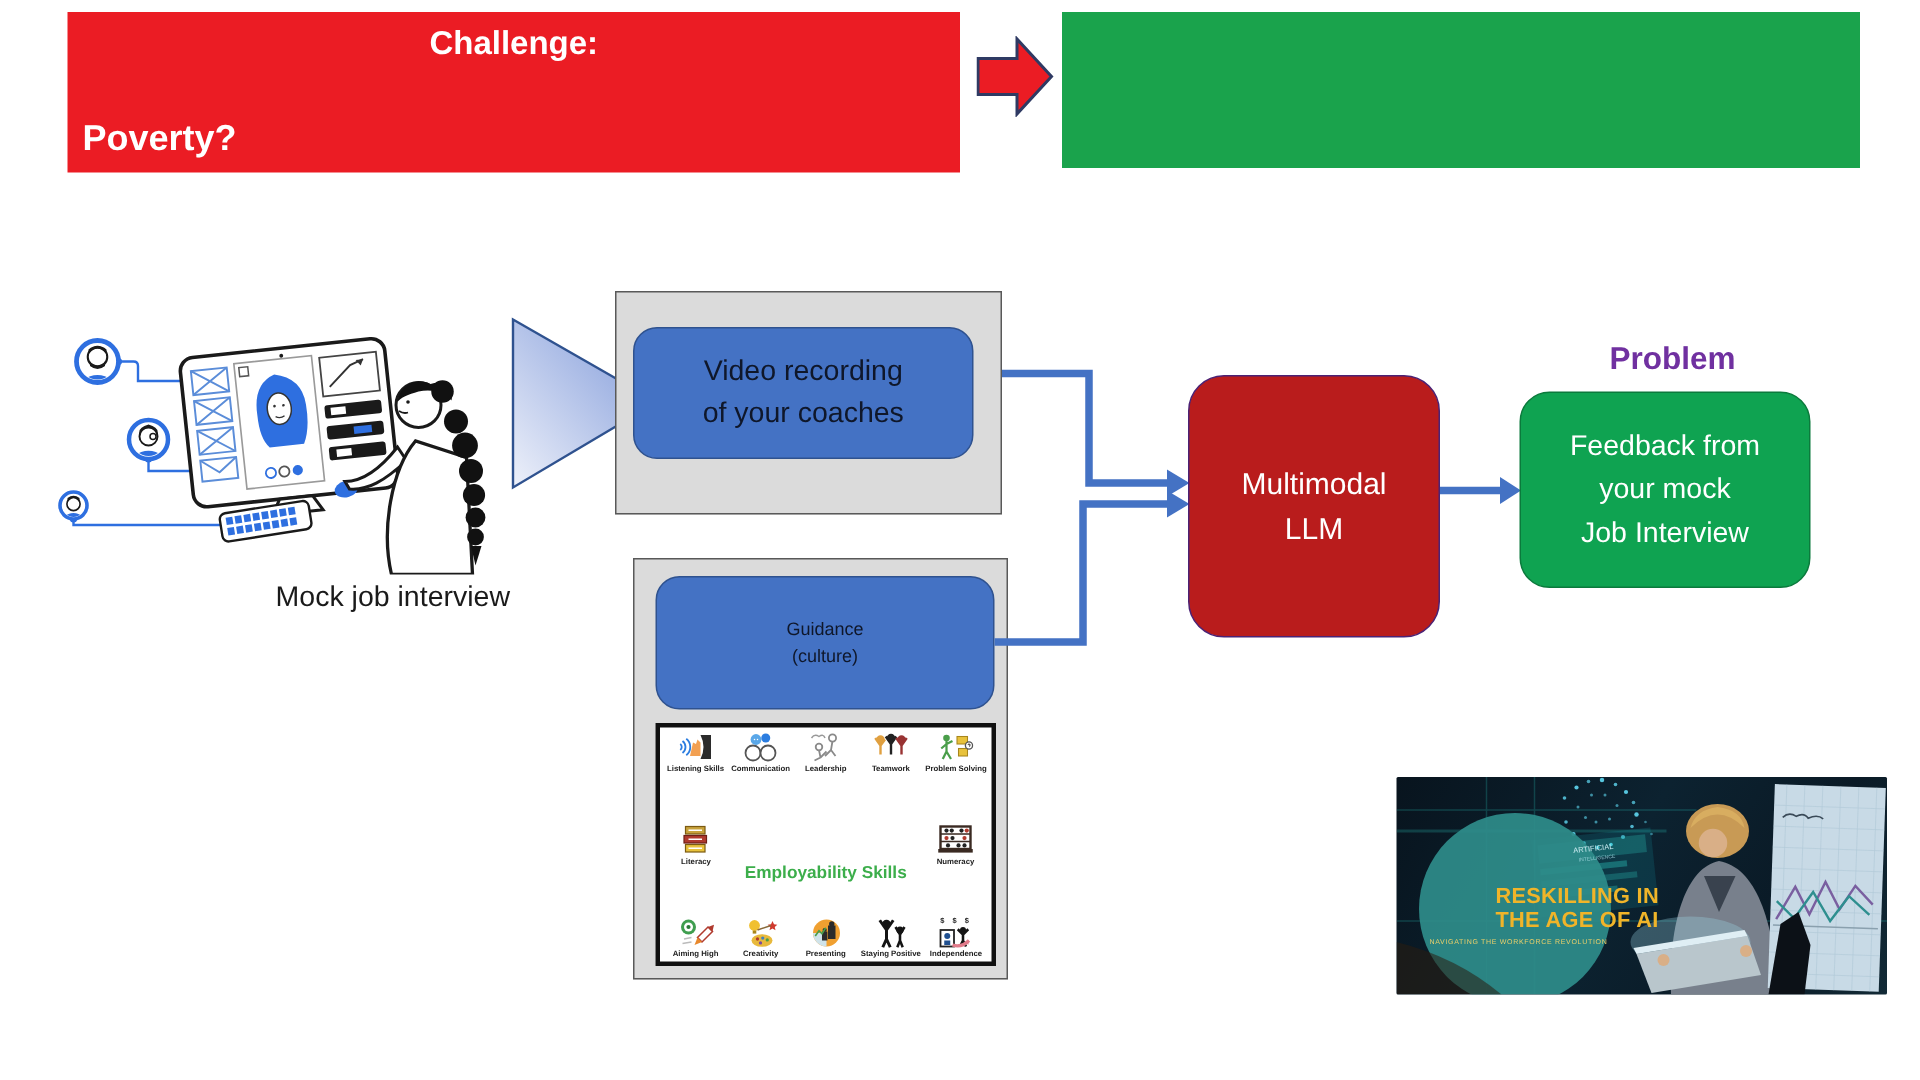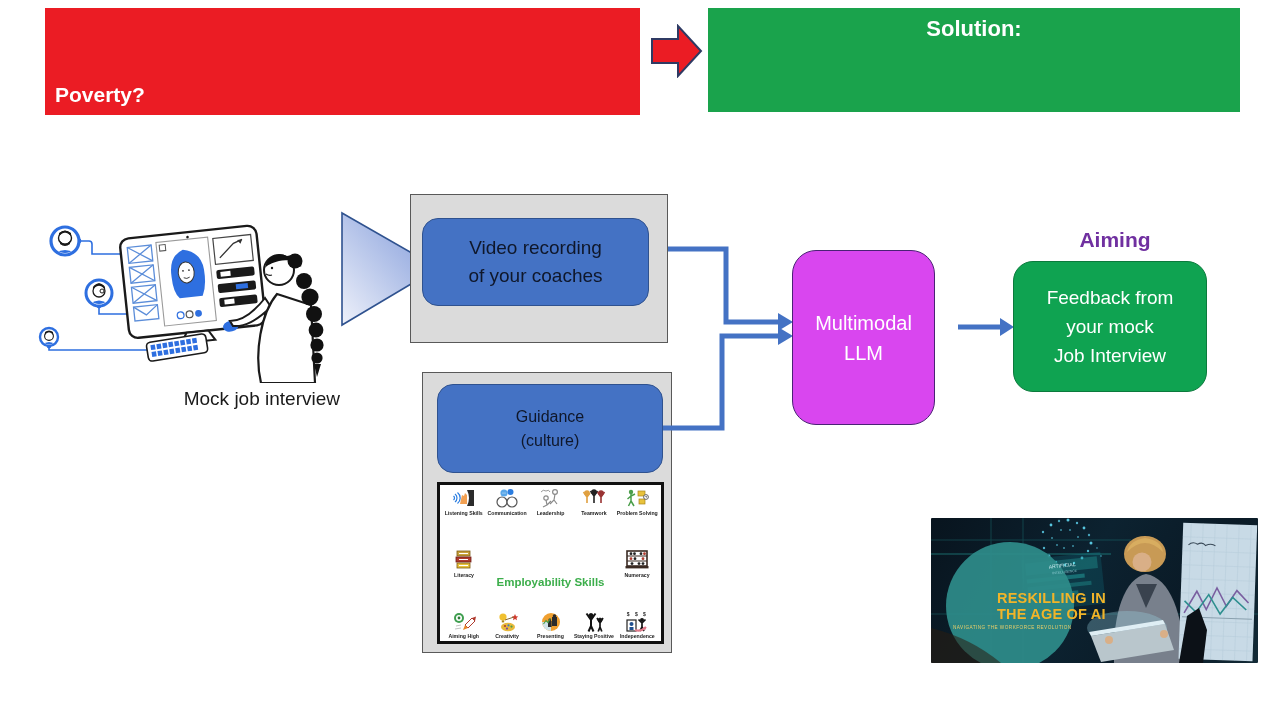--- a/index.html
+++ b/index.html
@@ -1,21 +1,21 @@
 <!DOCTYPE html>
 <html><head>
 <meta charset="utf-8">
 <style>
   html,body{margin:0;padding:0;background:#fff;}
   #stage{position:relative;width:1280px;height:720px;background:#fff;overflow:hidden;
          font-family:"Liberation Sans",sans-serif;}
   .abs{position:absolute;}
   .banner{color:#fff;font-weight:bold;}
   .banner .b-title{text-align:center;font-size:22px;padding-top:8px;}
-  .banner .b-body{position:absolute;left:10px;bottom:8px;font-size:21px;}
+  .banner .b-body{position:absolute;left:10px;bottom:8px;font-size:24px;}
   .panel{background:#DBDBDB;border:1.6px solid #595959;box-sizing:border-box;}
   .bluebox{border:1.5px solid #2F528F;border-radius:16px;color:#0f172a;display:flex;
            flex-direction:column;align-items:center;justify-content:center;box-sizing:border-box;}
   .bluebox .ln{line-height:1.45;}
   .roundnode{border-radius:24px;color:#fff;display:flex;flex-direction:column;align-items:center;
              justify-content:center;box-sizing:border-box;}
   .caption{font-size:19px;color:#1a1a1a;text-align:right;}
   .outlabel{font-size:21px;font-weight:bold;text-align:center;}
   .skills{background:#fff;border:3px solid #101010;box-sizing:border-box;padding:3px 2px 2px 2px;
           display:flex;flex-direction:column;justify-content:space-between;}
@@ -33,29 +33,29 @@
   .poster .psub{position:absolute;left:22px;top:107px;width:160px;font-size:4.7px;
                 letter-spacing:.45px;color:#e9cf6a;}
   svg{position:absolute;}
 </style>
 </head>
 <body>
 
 <div id="stage">
 
   <div class="abs banner" style="left: 45px; top: 8px; width: 595px; height: 107px; background-color: rgb(235, 28, 36);">
+    <div class="b-title">Challenge:</div>
     <div class="b-body">Poverty?</div>
   </div>
 
   <svg style="left:651px;top:24px;" width="52" height="54" viewBox="0 0 52 54">
     <polygon points="1,15 27,15 27,2 50,27 27,52 27,39 1,39" stroke="#2F3A63" stroke-width="2" style="fill: rgb(235, 28, 36);"></polygon>
   </svg>
 
   <div class="abs banner" style="left: 708px; top: 8px; width: 532px; height: 104px; background-color: rgb(26, 163, 76);">
-    <div class="b-title">Solution:</div>
   </div>
 
   <svg style="left:25px;top:195px;" width="320" height="188" viewBox="0 0 320 188">
 
     <g stroke="#2e6fe0" stroke-width="1.6" fill="none">
       <path d="M54 46 H64 Q67 46 67 49 V59 H97"></path>
       <path d="M74 111 V119 H118"></path>
       <path d="M24 151 V155 H122"></path>
       <circle cx="54" cy="46" r="1.6" fill="#2e6fe0"></circle>
       <circle cx="74" cy="111" r="1.6" fill="#2e6fe0"></circle>
@@ -198,21 +198,21 @@
     <polygon points="2,3 98,58 2,115" fill="url(#triGrad)" stroke="#2F528F" stroke-width="1.6"></polygon>
   </svg>
 
   <div class="abs panel" style="left:410px;top:194px;width:258px;height:149px;"></div>
   <div class="abs bluebox" style="left: 422px; top: 218px; width: 227px; height: 88px; font-size: 19px; background-color: rgb(68, 114, 196);">
     <div class="ln">Video recording</div>
     <div class="ln">of your coaches</div>
   </div>
 
   <div class="abs panel" style="left:422px;top:372px;width:250px;height:281px;"></div>
-  <div class="abs bluebox" style="left: 437px; top: 384px; width: 226px; height: 89px; font-size: 16px; background-color: rgb(68, 114, 196);">
+  <div class="abs bluebox" style="left: 437px; top: 384px; width: 226px; height: 89px; font-size: 12px; background-color: rgb(68, 114, 196);">
     <div class="ln">Guidance</div>
     <div class="ln">(culture)</div>
   </div>
 
   <div class="abs skills" style="left:437px;top:482px;width:227px;height:162px;">
     <div class="skrow">
       <div class="skcell">
         <svg width="24" height="20" viewBox="0 0 24 20" style="position:static;">
           <g stroke="#2b7de0" stroke-width="1.2" fill="none">
             <path d="M3 6 a5 5 0 0 1 0 8"></path>
@@ -380,26 +380,26 @@
     <g fill="none" stroke-width="5">
       <path d="M668 249 H726 V322 H778" style="stroke: rgb(68, 114, 196);"></path>
       <polygon points="778,313 793,322 778,331" stroke="none" style="fill: rgb(68, 114, 196);"></polygon>
       <path d="M663 428 H722 V336 H778" style="stroke: rgb(68, 114, 196);"></path>
       <polygon points="778,327 793,336 778,345" stroke="none" style="fill: rgb(68, 114, 196);"></polygon>
       <path d="M958 327 H1000" style="stroke: rgb(68, 114, 196);"></path>
       <polygon points="1000,318 1014,327 1000,336" stroke="none" style="fill: rgb(68, 114, 196);"></polygon>
     </g>
   </svg>
 
-  <div class="abs roundnode" style="left: 792px; top: 250px; width: 143px; height: 175px; border: 1.5px solid rgb(75, 34, 117); font-size: 20px; line-height: 30px; background-color: #d946ef;">
+  <div class="abs roundnode" style="left: 792px; top: 250px; width: 168px; height: 175px; border: 1.5px solid rgb(75, 34, 117); font-size: 20px; line-height: 30px; background-color: #b91c1c;">
     <div>Multimodal</div>
     <div>LLM</div>
   </div>
 
-  <div class="abs outlabel" style="left: 1040px; top: 228px; width: 150px; color: rgb(112, 48, 160);">Aiming</div>
+  <div class="abs outlabel" style="left: 1040px; top: 228px; width: 150px; color: rgb(112, 48, 160);">Problem</div>
   <div class="abs roundnode" style="left: 1013px; top: 261px; width: 194px; height: 131px; border: 1.5px solid rgb(11, 122, 60); border-radius: 20px; font-size: 19px; line-height: 29px; background-color: rgb(15, 163, 81);">
     <div>Feedback from</div>
     <div>your mock</div>
     <div>Job Interview</div>
   </div>
 
   <div class="abs poster" style="left:931px;top:518px;width:327px;height:145px;">
     <svg style="left:0;top:0;" width="327" height="145" viewBox="0 0 327 145">
 
       <g stroke="#2fd4c8" opacity="0.22">

